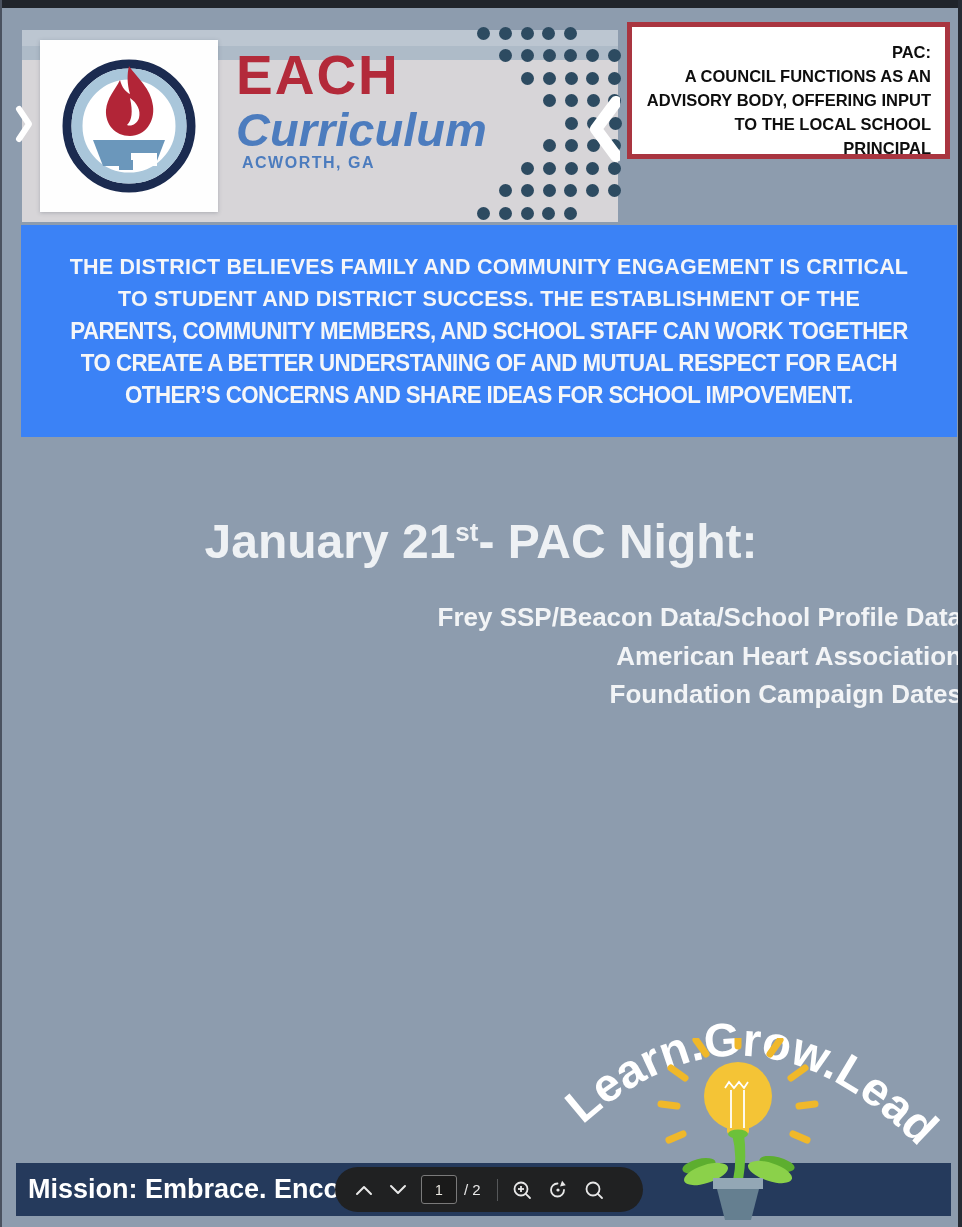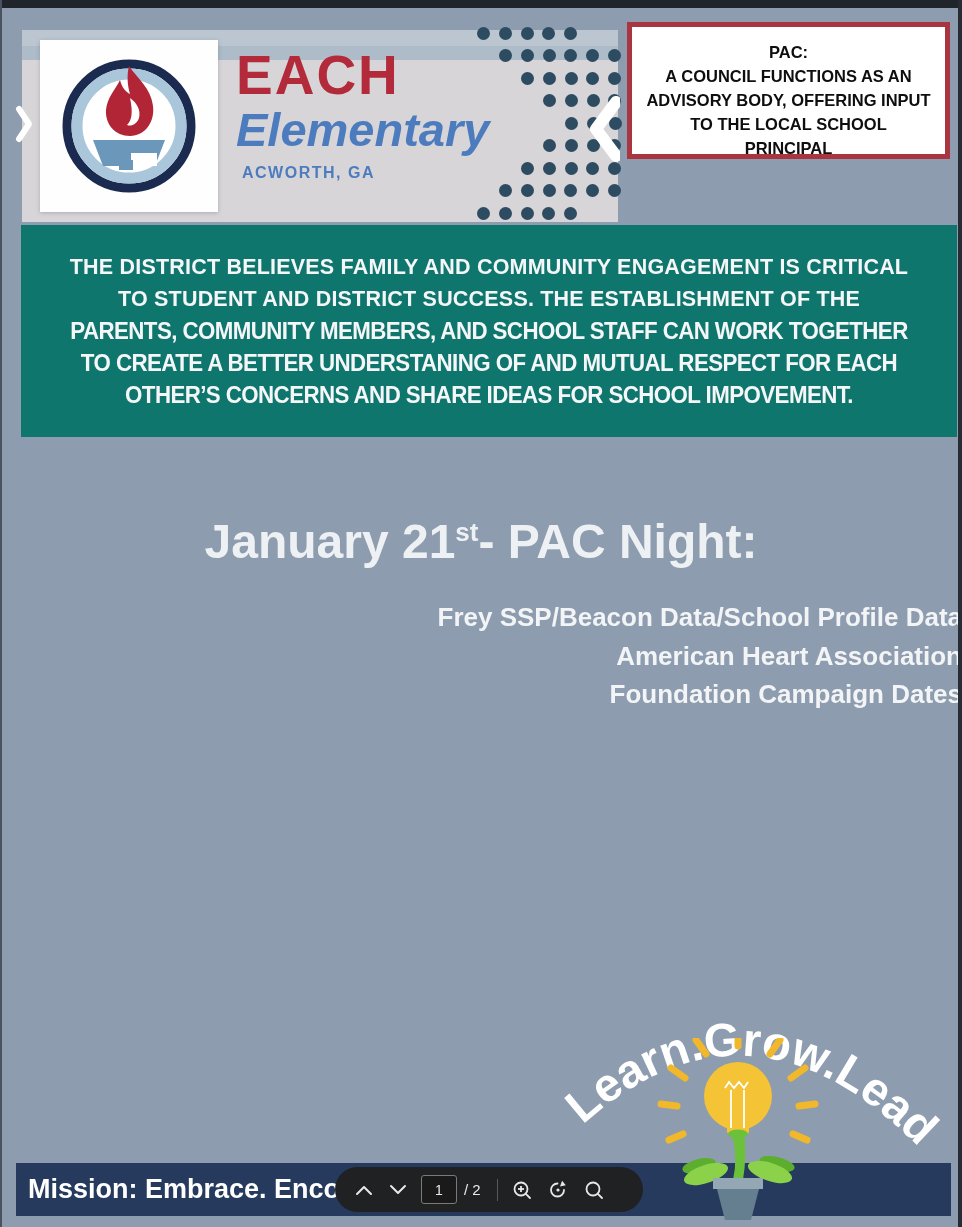--- a/index.html
+++ b/index.html
@@ -15,31 +15,31 @@
   #left-edge{left:0;top:0;width:2px;height:1227px;background:#4a5260;z-index:50;}
 
   
   #logo-banner{left:22px;top:30px;width:596px;height:192px;background:#d7d5d8;overflow:hidden;}
   #banner-strip1{left:0;top:0;width:596px;height:16px;background:#bcc6d1;}
   #banner-strip2{left:0;top:16px;width:596px;height:14px;background:#aebbc8;}
   #logo-card{left:18px;top:10px;width:178px;height:172px;background:#fefefe;box-shadow:0 1px 4px rgba(40,50,70,.25);}
   #logo-text{left:214px;top:18px;width:300px;height:160px;}
   .frey-name{font-size:55px;font-weight:800;color:#b32a3a;letter-spacing:2px;line-height:1;}
   .frey-sub{font-size:47px;font-weight:700;font-style:italic;color:#4c7cbe;line-height:1.05;margin-top:2px;}
-  .frey-loc{font-size:16px;font-weight:700;color:#4c7cbe;letter-spacing:1.5px;margin-top:10px;margin-left:6px;}
+  .frey-loc{font-size:16px;font-weight:700;color:#4c7cbe;letter-spacing:1.5px;margin-left:6px;}
   .dot{position:absolute;border-radius:50%;}
   .edge-chev{z-index:6;}
 
   
   #pac-box{left:627px;top:22px;width:323px;height:137px;background:#ffffff;border:5px solid #a93540;box-sizing:border-box;
-    text-align:center;color:#0e0e0e;}
+    text-align:right;color:#0e0e0e;}
   #pac-box .inner{padding:13px 14px 0 14px;font-weight:700;font-size:16.5px;line-height:24px;}
 
   
-  #district-banner{left:21px;top:225px;width:936px;height:212px;background:#0f766e;color:#f5f6f8;
+  #district-banner{left:21px;top:225px;width:936px;height:212px;background:#3b82f6;color:#f5f6f8;
     display:flex;flex-direction:column;justify-content:center;text-align:center;}
   #district-banner .ln{font-weight:700;font-size:21.5px;line-height:32px;letter-spacing:.2px;}
   #district-banner .ln.condensed{font-size:23px;letter-spacing:-0.6px;transform:scaleX(.97);}
 
   
   #agenda-heading{left:0;top:514px;width:962px;text-align:center;color:#eef1f4;font-weight:700;font-size:48px;}
   #agenda-heading sup{font-size:26px;}
   #agenda-list{left:0;top:598px;width:962px;text-align:right;color:#f2f4f6;font-weight:700;font-size:26px;}
   #agenda-list .item{line-height:38.6px;}
   #agenda-list sup{font-size:15px;}
@@ -83,21 +83,21 @@
       <path fill="#b22537" d="M89 26 C97 38 111 48 113 66 C115 82 105 96 90 96 C75 96 65 84 66 70 C67 58 75 50 80 40 C82 48 86 52 90 54 C87 44 87 34 89 26 Z"></path>
       <path fill="#ffffff" d="M90 58 C97 63 101 70 99 78 C97 84 91 87 87 85 C92 80 93 72 90 58 Z"></path>
       <polygon points="53,100 125,100 115,126 63,126" fill="#6b97bb"></polygon>
       <rect x="91" y="113" width="26" height="13" fill="#ffffff"></rect>
       <rect x="79" y="120" width="14" height="10" fill="#6b97bb"></rect>
     </svg>
   </div>
 
   <div class="abs" id="logo-text">
     <div class="frey-name">EACH</div>
-    <div class="frey-sub">Elementary</div>
+    <div class="frey-sub">Curriculum</div>
     <div class="frey-loc">ACWORTH, GA</div>
   </div>
 </div>
 
 <div class="abs" id="dots-layer" style="left:0;top:0;z-index:5;">
     <div class="dot" style="left: 477px; top: 27px; width: 13px; height: 13px; background: rgb(45, 75, 97);"></div>
     <div class="dot" style="left: 498.8px; top: 27px; width: 13px; height: 13px; background: rgb(45, 75, 97);"></div>
     <div class="dot" style="left: 520.6px; top: 27px; width: 13px; height: 13px; background: rgb(45, 75, 97);"></div>
     <div class="dot" style="left: 542.4px; top: 27px; width: 13px; height: 13px; background: rgb(45, 75, 97);"></div>
     <div class="dot" style="left: 564.2px; top: 27px; width: 13px; height: 13px; background: rgb(45, 75, 97);"></div>

